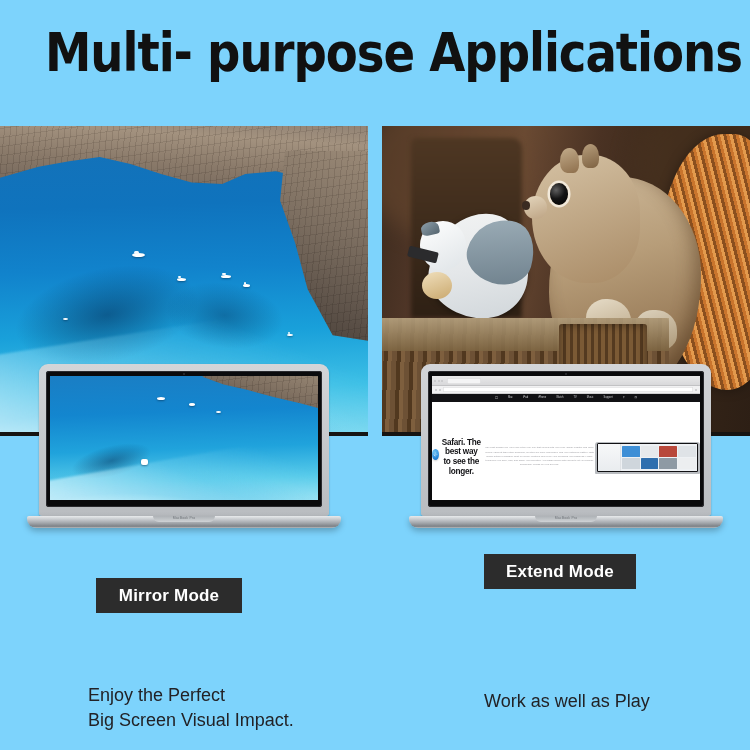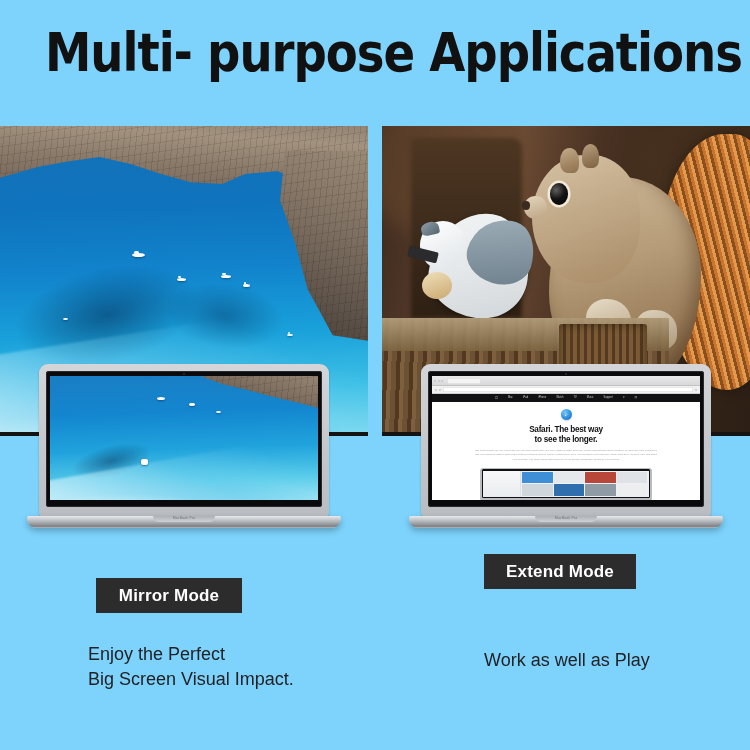--- a/index.html
+++ b/index.html
@@ -198,21 +198,21 @@
     box-shadow:inset 0 0 0 .5px #cfcfd1;}
   .sf-urlbar{height:7px;flex:none;background:#f1f1f2;border-bottom:1px solid #cfcfd1;
     display:flex;align-items:center;padding:0 3px;gap:2px;}
   .sf-url{flex:1;height:4.5px;background:#ffffff;border-radius:1px;
     box-shadow:inset 0 0 0 .5px #d3d3d5;}
   .sf-nav{height:8px;flex:none;background:#111114;display:flex;align-items:center;
     justify-content:center;gap:10px;padding:0 8px;}
   .sf-nav span{font-size:2.6px;color:#cfcfd2;line-height:1;white-space:nowrap;}
   .sf-nav .apple{font-size:4px;color:#e8e8ea;}
   .sf-body{flex:1;position:relative;background:#ffffff;overflow:hidden;
-    display:flex;flex-direction:column;align-items:center;padding-top:7px;}
+    display:flex;flex-direction:row;align-items:center;padding-top:7px;}
   .sf-icon{width:11px;height:11px;border-radius:50%;
     background:radial-gradient(circle at 34% 28%,#6fc3f5 0%,#2d8fe0 56%,#1a6ec2 100%);
     position:relative;box-shadow:0 1px 2px rgba(0,0,0,.18);}
   .sf-icon::after{content:"";position:absolute;left:50%;top:50%;width:6px;height:6px;
     margin:-3px 0 0 -3px;border-radius:50%;
     background:conic-gradient(from 210deg,#ffffff 0deg 70deg,rgba(255,255,255,.25) 70deg 360deg);
     clip-path:polygon(50% 0%,68% 40%,100% 50%,60% 66%,50% 100%,34% 62%,0% 50%,38% 36%);}
   .sf-h1{margin-top:5px;text-align:center;font-weight:bold;color:#111114;
     font-size:8.2px;line-height:9.6px;letter-spacing:-.25px;}
   .sf-p{margin-top:5px;width:68%;text-align:center;color:#9a9a9f;
@@ -230,21 +230,21 @@
 
   
   .badge{
     position:absolute;height:35px;background:#2c2c2c;
     display:flex;align-items:center;justify-content:center;
     color:#ffffff;font-weight:bold;font-size:17px;letter-spacing:.2px;
   }
   .badge-left{left:96px;top:578px;width:146px;}
   .badge-right{left:484px;top:554px;width:152px;}
   .caption{
-    position:absolute;color:#222226;font-size:18px;line-height:25px;font-weight:400;
+    position:absolute;color:#222226;font-size:18px;line-height:25px;font-weight:400;margin-top:41px;
   }
   .caption-left{left:88px;top:642px;}
   .caption-right{left:484px;top:648px;}
 </style>
 </head>
 <body>
 
 <div class="page">
 
   <div class="title">Multi- purpose Applications</div>

